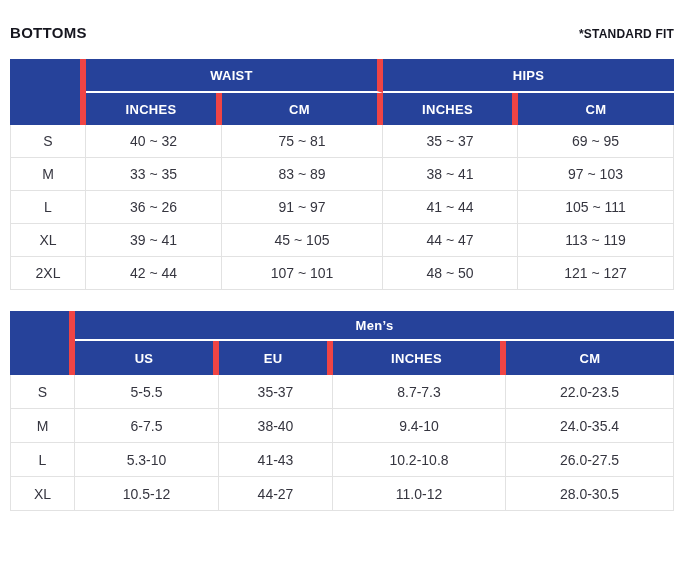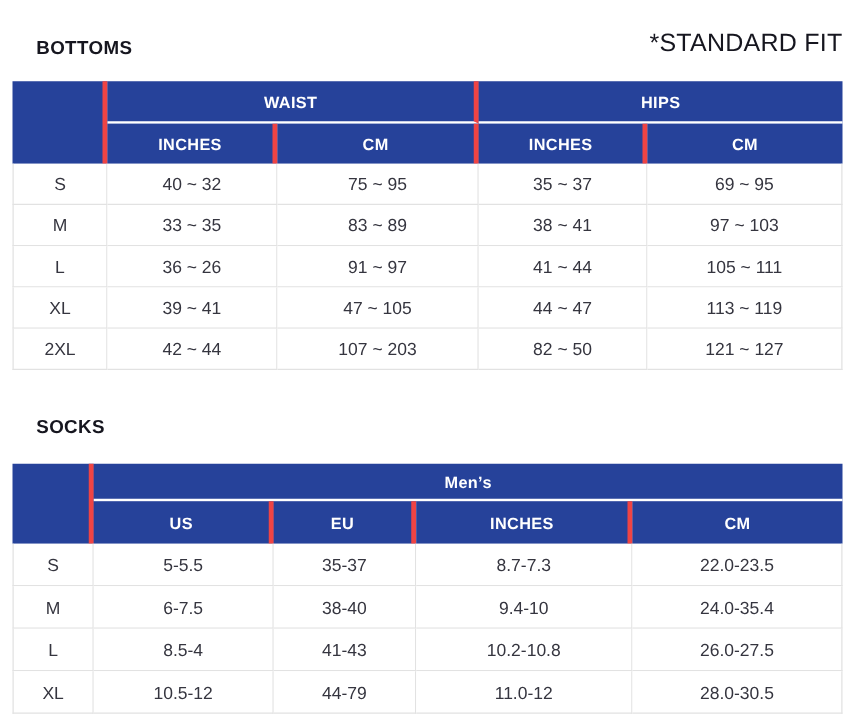--- a/index.html
+++ b/index.html
@@ -25,25 +25,24 @@
     margin-top: 24px;
     display: flex;
     justify-content: space-between;
     align-items: flex-end;
   }
   .section-title {
     font-size: 15px;
     font-weight: bold;
     letter-spacing: 0.3px;
     color: var(--title-text);
-    margin-left: 19px;
   }
   .fit-note {
-    font-size: 20px;
-    font-weight: normal;
+    font-size: 12px;
+    font-weight: bold;
     letter-spacing: 0.2px;
     color: var(--title-text);
   }
   table.size-table {
     border-collapse: separate;
     border-spacing: 0;
     table-layout: fixed;
     width: 664px;
   }
   #bottoms-table { margin-top: 18px; }
@@ -54,21 +53,21 @@
     background: var(--header-blue);
     color: #ffffff;
     font-size: 13px;
     font-weight: bold;
     letter-spacing: 0.3px;
     text-align: center;
     vertical-align: middle;
   }
   
   th.group-cell { border-bottom: 2px solid #ffffff; }
-  th.divider-right { border-right: 4px solid #ef4444; margin-left: 47px; }
+  th.divider-right { border-right: 6px solid #ef4444; margin-left: 47px; }
 
   .size-table td {
     background: #ffffff;
     color: var(--data-text);
     font-size: 14px;
     text-align: center;
     vertical-align: middle;
     border-right: 1px solid var(--border-gray);
     border-bottom: 1px solid var(--border-gray);
   }
@@ -110,58 +109,55 @@
         <th class="divider-right">INCHES</th>
         <th class="divider-right">CM</th>
         <th class="divider-right">INCHES</th>
         <th>CM</th>
       </tr>
     </thead>
     <tbody>
       <tr>
         <td>S</td>
         <td>40 ~ 32</td>
-        <td>75 ~ 95</td>
+        <td>75 ~ 81</td>
         <td>35 ~ 37</td>
         <td>69 ~ 95</td>
       </tr>
       <tr>
         <td>M</td>
         <td>33 ~ 35</td>
         <td>83 ~ 89</td>
         <td>38 ~ 41</td>
         <td>97 ~ 103</td>
       </tr>
       <tr>
         <td>L</td>
         <td>36 ~ 26</td>
         <td>91 ~ 97</td>
         <td>41 ~ 44</td>
         <td>105 ~ 111</td>
       </tr>
       <tr>
         <td>XL</td>
         <td>39 ~ 41</td>
-        <td>47 ~ 105</td>
+        <td>45 ~ 105</td>
         <td>44 ~ 47</td>
         <td>113 ~ 119</td>
       </tr>
       <tr>
         <td>2XL</td>
         <td>42 ~ 44</td>
-        <td>107 ~ 203</td>
-        <td>82 ~ 50</td>
+        <td>107 ~ 101</td>
+        <td>48 ~ 50</td>
         <td>121 ~ 127</td>
       </tr>
     </tbody>
   </table>
 
-  <div class="title-row socks-title-row">
-    <div class="section-title">SOCKS</div>
-  </div>
 
   <table class="size-table" id="socks-table">
     <colgroup>
       <col style="width:65px">
         <col style="width:144px">
         <col style="width:114px">
         <col style="width:173px">
         <col style="width:168px">
     </colgroup>
     <thead>
@@ -186,28 +182,28 @@
       </tr>
       <tr>
         <td>M</td>
         <td>6-7.5</td>
         <td>38-40</td>
         <td>9.4-10</td>
         <td>24.0-35.4</td>
       </tr>
       <tr>
         <td>L</td>
-        <td>8.5-4</td>
+        <td>5.3-10</td>
         <td>41-43</td>
         <td>10.2-10.8</td>
         <td>26.0-27.5</td>
       </tr>
       <tr>
         <td>XL</td>
         <td>10.5-12</td>
-        <td>44-79</td>
+        <td>44-27</td>
         <td>11.0-12</td>
         <td>28.0-30.5</td>
       </tr>
     </tbody>
   </table>
 
 </div>
 
 </body></html>

